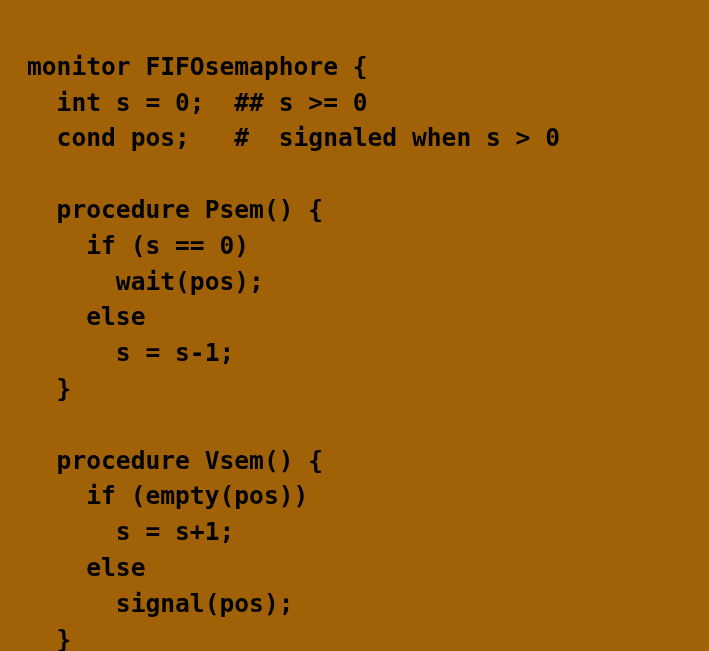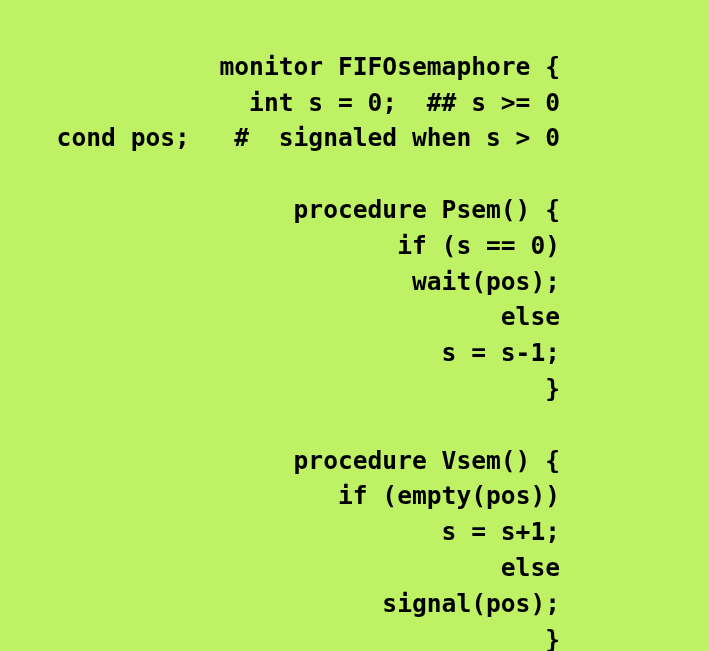--- a/index.html
+++ b/index.html
@@ -39,16 +39,16 @@
     white-space: pre;
     min-height: 35.8px;
   }
   .code-line.blank {
     height: 35.8px;
   }
 </style>
 </head>
 <body>
 
-<div id="slide" style="background: #bef264; text-align: right;">
+<div id="slide" style="background: #a16207;">
   <pre id="code-block" style="color: rgb(0, 0, 0);"><code>
 <span class="code-line">monitor FIFOsemaphore {</span><span class="code-line">  int s = 0;  ## s &gt;= 0</span><span class="code-line">  cond pos;   #  signaled when s &gt; 0</span><span class="code-line blank"></span><span class="code-line">  procedure Psem() {</span><span class="code-line">    if (s == 0)</span><span class="code-line">      wait(pos);</span><span class="code-line">    else</span><span class="code-line">      s = s-1;</span><span class="code-line">  }</span><span class="code-line blank"></span><span class="code-line">  procedure Vsem() {</span><span class="code-line">    if (empty(pos))</span><span class="code-line">      s = s+1;</span><span class="code-line">    else</span><span class="code-line">      signal(pos);</span><span class="code-line">  }</span></code></pre>
 </div>
 
 </body></html>

